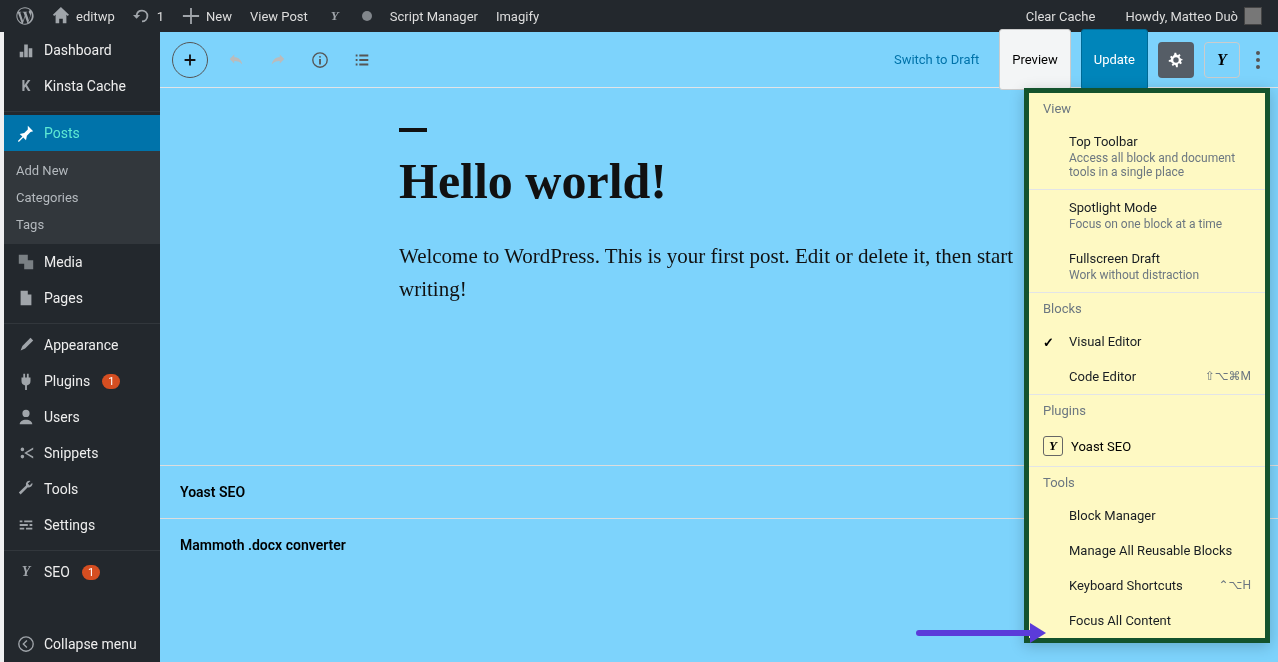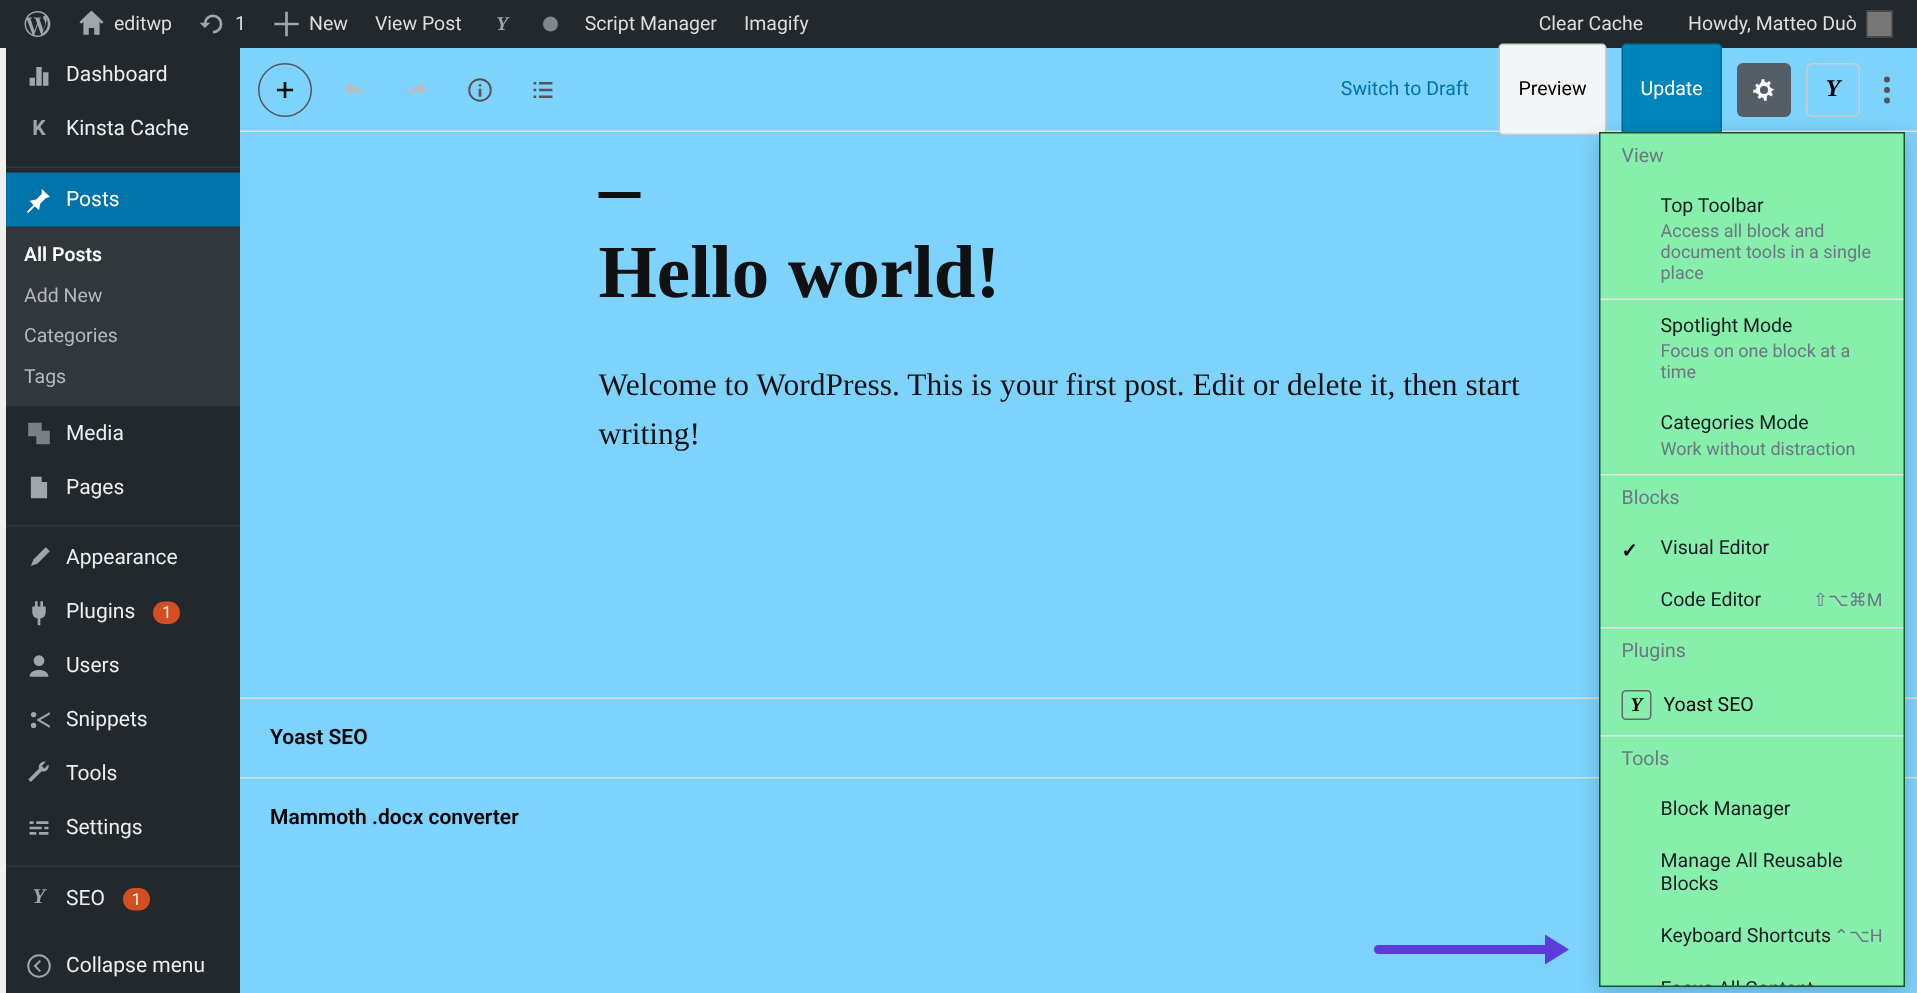--- a/index.html
+++ b/index.html
@@ -10,21 +10,21 @@
 .admin-bar-left { display: flex; align-items: center; gap: 2px; }
 .admin-bar-right { margin-left: auto; display: flex; align-items: center; gap: 14px; }
 .ab-item { display: flex; align-items: center; gap: 6px; padding: 0 8px; height: 32px; cursor: pointer; color: #ddd; }
 .ab-icon { width: 18px; height: 18px; display:flex; align-items:center; justify-content:center; fill: #a0a5aa; }
 .ab-dot { width:10px; height:10px; border-radius:50%; background:#82878c; }
 .avatar { width:18px; height:18px; background:#777; border:1px solid #444; }
 
 
 .sidebar { position: absolute; top: 32px; left: 4px; width: 160px; height: calc(100% - 32px); background: #23282d; color: #eee; font-size: 14px; }
 .menu-item { display: flex; align-items: center; gap: 8px; padding: 8px 12px; cursor: pointer; color: #eee; }
-.menu-item.current { background: #0073aa; color: #ffffff; position: relative; }
+.menu-item.current { background: #0073aa; color: #5eead4; position: relative; }
 .menu-item.current::after { content:""; position:absolute; right:-8px; top:50%; transform:translateY(-50%); border:8px solid transparent; border-left-color:#0073aa; }
 .menu-icon { width:20px; height:20px; display:flex; align-items:center; justify-content:center; fill:#a0a5aa; flex-shrink:0;}
 .menu-item.current .menu-icon { fill:#fff; }
 .submenu { background:#32373c; padding:6px 0; }
 .submenu-item { padding: 6px 12px; font-size:13px; cursor:pointer; color:#b4b9be; }
 .submenu-item.current { color:#fff; font-weight:600; }
 .menu-sep { height:5px; border-bottom:1px solid #32373c; margin: 3px 0;}
 .badge { background:#d54e21; color:#fff; border-radius:10px; font-size:11px; padding:1px 6px; margin-left:4px;}
 .collapse { position:absolute; bottom:0; left:0; right:0; }
 
@@ -48,21 +48,21 @@
 
 .editor-content { flex:1; overflow-y:auto; padding: 40px 0 0 0;}
 .post-inner { max-width:640px; margin:0 auto 40px auto;}
 .title-dash { width:28px; height:4px; background:#111; margin-bottom:20px;}
 .post-title { font-size:50px; font-weight:800; color:#111; font-family:Georgia,serif; margin-bottom:30px;}
 .post-body { font-family:Georgia,"Times New Roman",serif; font-size:21px; line-height:1.55; color:#111;}
 .meta-panel { border-top:1px solid #ddd; padding:18px 20px; display:flex; justify-content:space-between; align-items:center; font-size:14px; font-weight:600; cursor:pointer;}
 .meta-caret { color:#666; font-size:12px;}
 
 
-.dropdown { position:absolute; top:88px; right:8px; width:204px; background:#86efac; box-shadow:0 3px 14px rgba(0,0,0,0.2); border:1px solid #14532d; font-size:13px; z-index:50; max-height:570px; overflow:hidden;}
+.dropdown { position:absolute; top:88px; right:8px; width:246px; background:#fef9c3; box-shadow:0 3px 14px rgba(0,0,0,0.2); border:5px solid #14532d; font-size:13px; z-index:50; max-height:570px; overflow:hidden;}
 .dd-section-label { padding:8px 14px; color:#6c7781; font-size:13px;}
 .dd-item { padding:10px 14px 10px 40px; cursor:pointer; position:relative; }
 .dd-item .dd-title{color:#191e23; font-size:13px;}
 .dd-item .dd-desc{color:#6c7781; font-size:12px; margin-top:2px;}
 .dd-item .check{position:absolute;left:14px;top:11px;font-weight:700;}
 .dd-item .shortcut{position:absolute;right:14px;top:10px;color:#6c7781;font-size:12px;}
 .dd-sep { border-top:1px solid #e2e4e7;}
 .dd-yoast{display:flex;align-items:center;gap:8px;padding:10px 14px 10px 14px;cursor:pointer;}
 .dd-yoast-icon{width:20px;height:20px;border:1px solid #666;border-radius:3px;display:flex;align-items:center;justify-content:center;font-family:Georgia;font-style:italic;font-weight:700;font-size:13px;}
 
@@ -152,21 +152,20 @@
   <div class="menu-sep"></div>
   <div class="menu-item current">
       <span class="menu-icon">
         <svg viewBox="0 0 20 20">
           <path d="M12 2l6 6-3 1-4 4-1 5-3-3-5 5-1-1 5-5-3-3 5-1 4-4z"></path>
         </svg>
       </span>
       <span>Posts</span>
     </div>
   <div class="submenu">
-    <div class="submenu-item current">All Posts</div>
     <div class="submenu-item">Add New</div>
     <div class="submenu-item">Categories</div>
     <div class="submenu-item">Tags</div>
   </div>
   <div class="menu-item">
       <span class="menu-icon">
         <svg viewBox="0 0 20 20">
           <path d="M2 2h10v10H2zM8 8h10v10H8z" fill-opacity=".7"></path>
         </svg>
       </span>
@@ -320,21 +319,21 @@
   <div class="dd-item">
     <div class="dd-title">Top Toolbar</div>
     <div class="dd-desc">Access all block and document tools in a single place</div>
   </div>
   <div class="dd-sep"></div>
   <div class="dd-item">
     <div class="dd-title">Spotlight Mode</div>
     <div class="dd-desc">Focus on one block at a time</div>
   </div>
   <div class="dd-item">
-    <div class="dd-title">Categories Mode</div>
+    <div class="dd-title">Fullscreen Draft</div>
     <div class="dd-desc">Work without distraction</div>
   </div>
   <div class="dd-sep"></div>
   <div class="dd-section-label">Blocks</div>
   <div class="dd-item">
     <span class="check">✓</span>
     <div class="dd-title">Visual Editor</div>
   </div>
   <div class="dd-item">
     <div class="dd-title">Code Editor</div>

